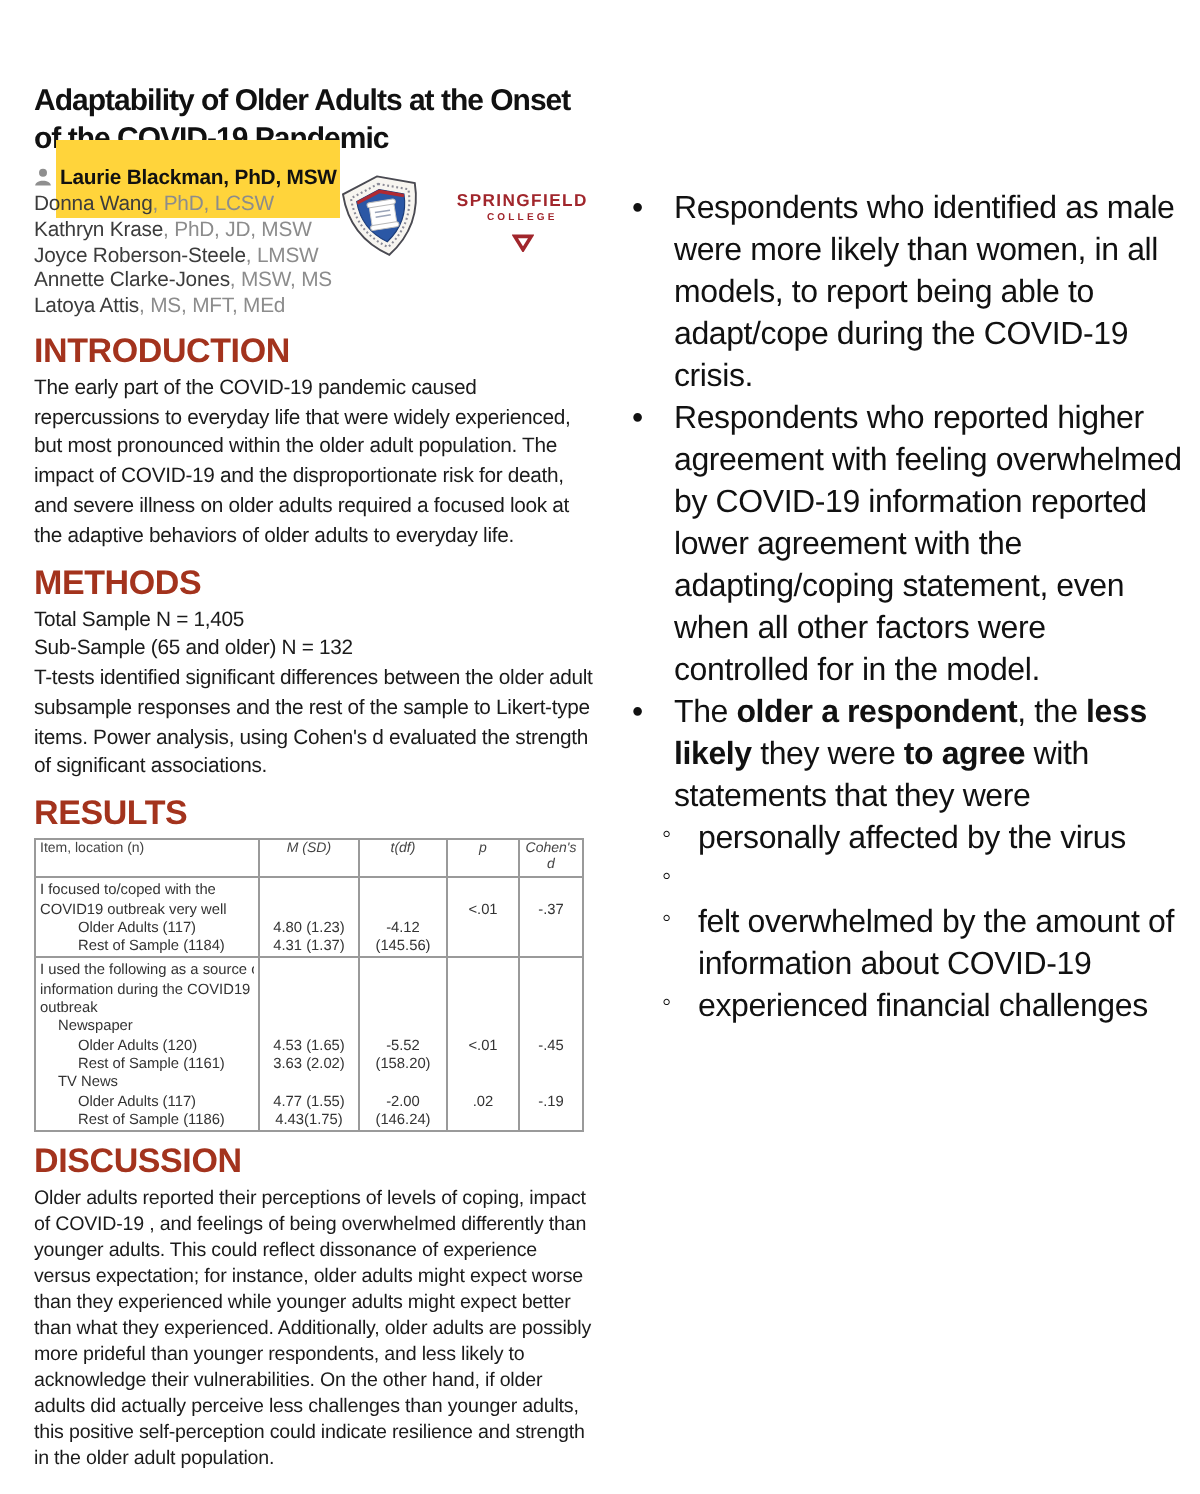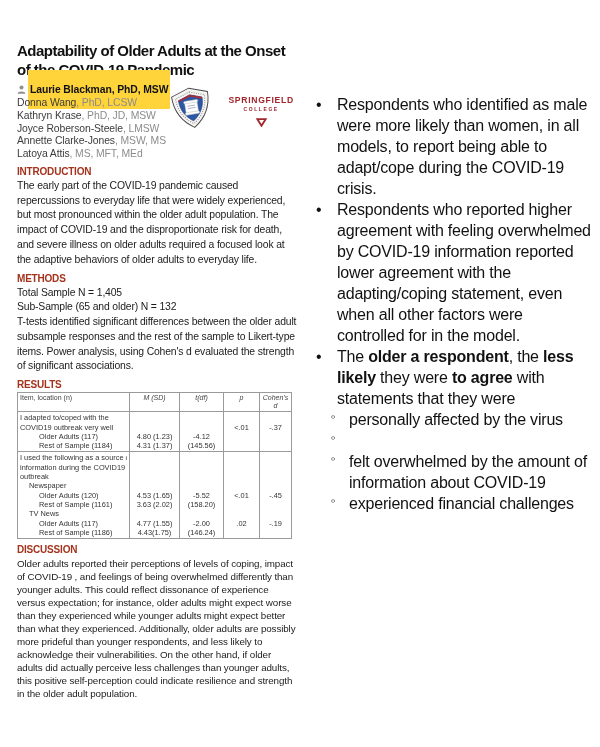--- a/index.html
+++ b/index.html
@@ -29,21 +29,21 @@
   .person-ico{display:inline-block;margin-right:2px;vertical-align:-1px;}
 
   .logo-block{width:128px;display:flex;gap:14px;padding-top:2px;flex:none;}
   .shield-wrap{transform:rotate(-9deg);flex:none;}
   .wordmark{padding-top:9px;text-align:center;}
   .logo-name{font-size:8.6px;font-weight:bold;letter-spacing:0.7px;color:var(--logo-red,#A1262C);white-space:nowrap;}
   .logo-sub{font-size:5px;font-weight:bold;letter-spacing:1.6px;color:var(--logo-red,#A1262C);margin-top:1px;}
   .logo-tri{margin-top:1px;}
 
   
-  .sec-h{font-size:10px;font-weight:bold;color:var(--heading-red,#A3331D);letter-spacing:-0.2px;margin:5px 0 2px;}
+  .sec-h{font-size:17px;font-weight:bold;color:var(--heading-red,#A3331D);letter-spacing:-0.2px;margin:5px 0 2px;}
   .body-p{font-size:10.4px;line-height:14.8px;letter-spacing:-0.15px;max-width:282px;color:#1b1b1b;}
   .methods-wrap p{font-size:10.4px;line-height:14.8px;letter-spacing:-0.15px;max-width:282px;color:#1b1b1b;}
   .disc-p{font-size:9.8px;line-height:13px;letter-spacing:-0.1px;max-width:283px;color:#1b1b1b;}
 
   
   table.results{border-collapse:collapse;width:274px;margin-top:2px;table-layout:fixed;color:#333;}
   table.results th,table.results td{border:1px solid #9a9a9a;vertical-align:top;padding:1px 2px;}
   table.results th{font-weight:normal;font-size:7px;line-height:8px;text-align:center;font-style:italic;color:#444;}
   table.results th.th-item{text-align:left;font-style:normal;}
   table.results td{font-size:7.4px;line-height:9.3px;}
@@ -136,21 +136,21 @@
             <th class="th-item">Item, location (n)</th>
             <th class="th-stat">M (SD)</th>
             <th class="th-stat">t(df)</th>
             <th class="th-stat">p</th>
             <th class="th-stat">Cohen's d</th>
           </tr>
         </thead>
       <tbody>
           <tr>
             <td>
-              <div class="tline">I adapted to/coped with the</div>
+              <div class="tline">I focused to/coped with the</div>
               <div class="tline">COVID19 outbreak very well</div>
               <div class="tline ind2">Older Adults (117)</div>
               <div class="tline ind2">Rest of Sample (1184)</div>
             </td>
             <td class="num">
               <div class="tline">&nbsp;</div>
               <div class="tline">&nbsp;</div>
               <div class="tline">4.80 (1.23)</div>
               <div class="tline">4.31 (1.37)</div>
             </td>

